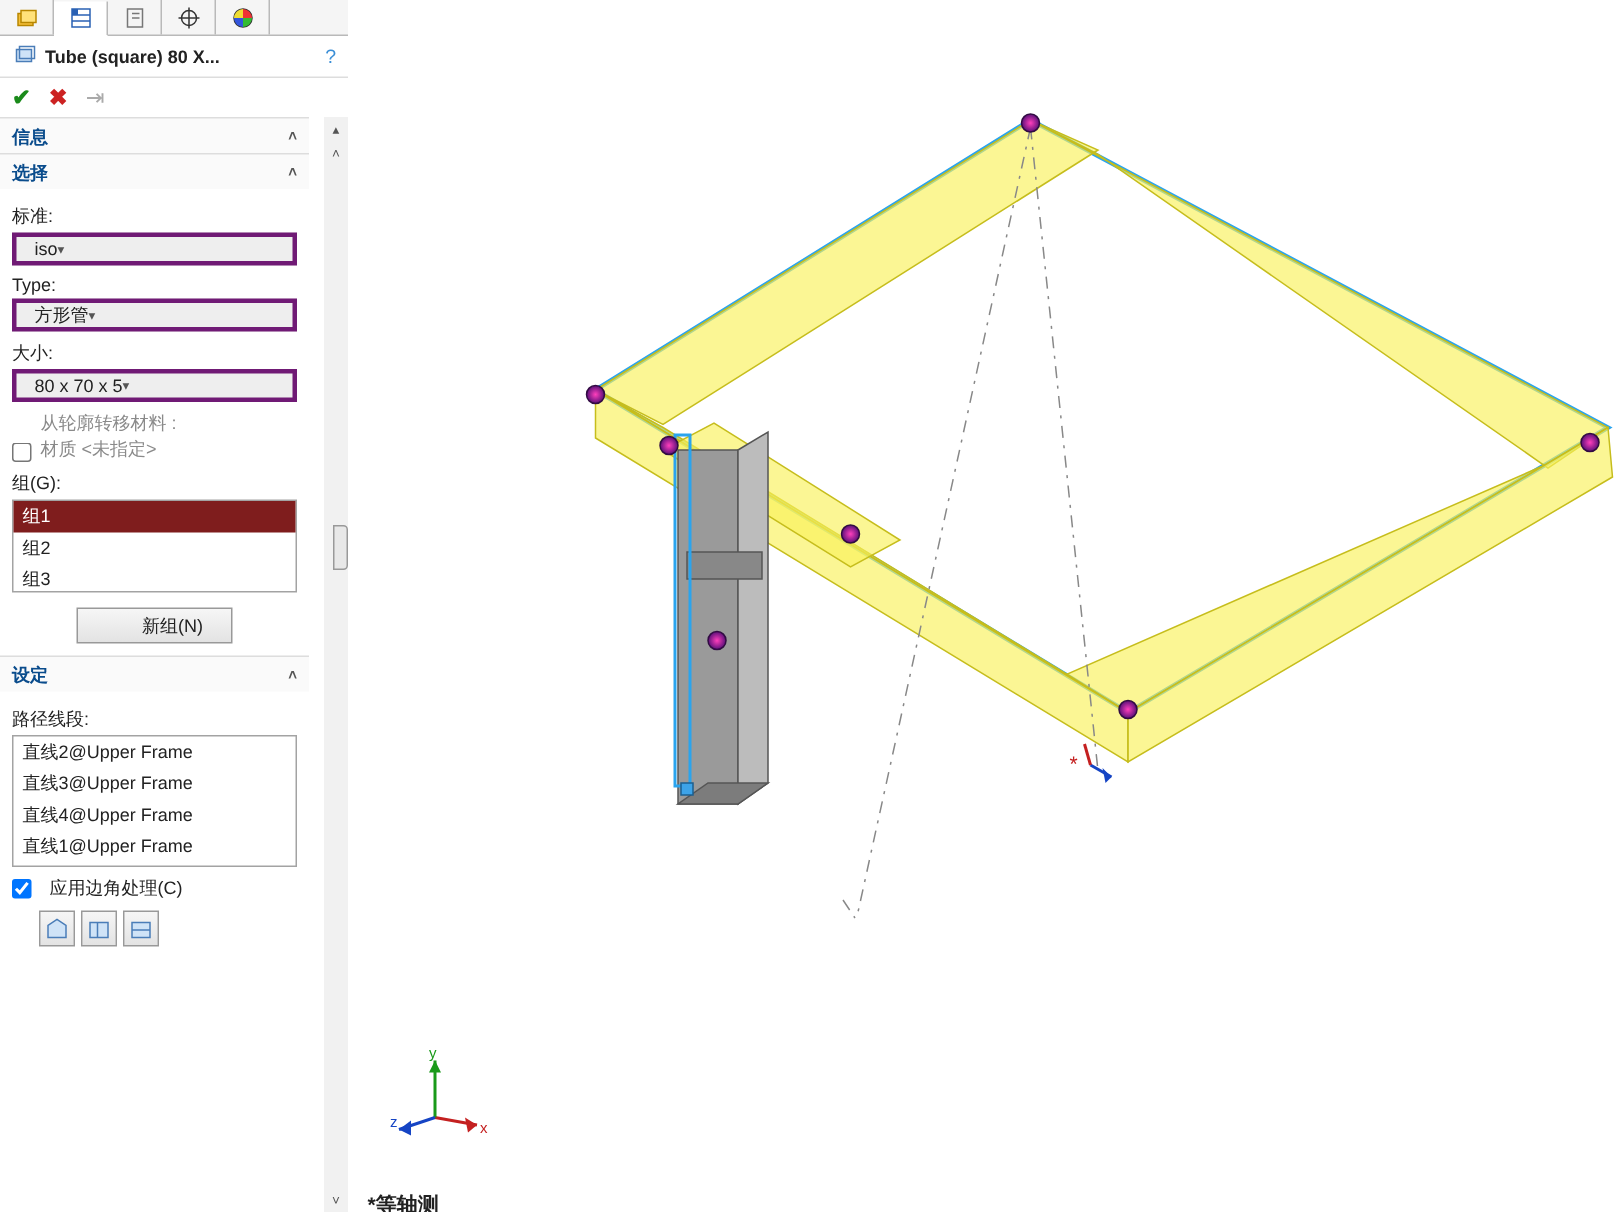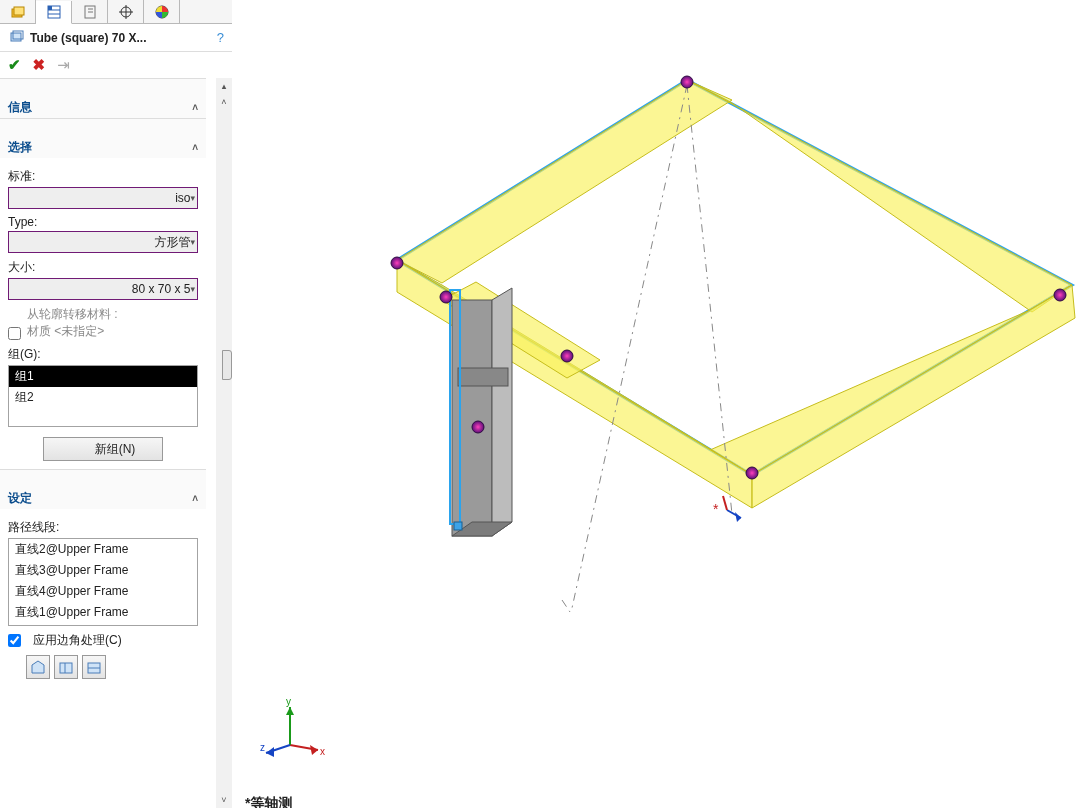--- a/index.html
+++ b/index.html
@@ -16,38 +16,38 @@
   .help-icon { color:#3a8ed6; font-size:13px; cursor:pointer; }
 
   .confirm-row { display:flex; align-items:center; height:26px; padding:0 8px; gap:12px; }
   .confirm-row span { font-size:15px; cursor:pointer; }
   .ok-icon { color:#1a8a1a; font-weight:bold; }
   .cancel-icon { color:#cc2222; font-weight:bold; }
   .pin-icon { color:#aaa; }
 
   .scroll-area { height: calc(808px - 24px - 28px - 26px); overflow-y:auto; padding-right:2px; }
 
-  .section-header { display:flex; align-items:center; justify-content:space-between; padding:20px 8px 2px; font-weight:bold; color:#0a4c8c; border-top:1px solid #ddd; background:#fafafa; }
+  .section-header { display:flex; align-items:center; justify-content:space-between; padding:4px 8px 2px; font-weight:bold; color:#0a4c8c; border-top:1px solid #ddd; background:#fafafa; }
   .section-header .chev { font-size:10px; color:#555; cursor:pointer; }
   .section-body { padding:4px 8px 8px; }
 
   .info-box { background:#ffffc2; border:1px solid #e1df7f; padding:4px 6px; font-size:12px; line-height:1.3; }
 
   .field-label { margin-top:6px; margin-bottom:2px; }
-  .select { width:100%; height:22px; border:1px solid #701a75; background:#eee; display:flex; align-items:center; justify-content:flex-end; padding:0 2px; cursor:pointer; }
+  .select { width:100%; height:22px; border:3px solid #701a75; background:#eee; display:flex; align-items:center; justify-content:flex-start; padding:0 12px; cursor:pointer; }
   .select .arrow { font-size:9px; color:#555; }
 
   .checkbox-row { display:flex; align-items:flex-end; gap:6px; margin-top:6px; color:#8a8a8a; }
   .checkbox-row input { margin-top:2px; }
 
   .list { border:1px solid #a3a3a3; background:#fff; margin-top:2px; }
   .list-item { padding:2px 6px; cursor:pointer; }
-  .list-item.selected { background:#000000; color:#fff; }
-
-  .btn { display:block; width:120px; height:24px; margin:10px auto 0; background:linear-gradient(#f6f6f6,#e3e3e3); border:1px solid #999; text-align:center; line-height:22px; cursor:pointer;padding-left:24px; }
+  .list-item.selected { background:#7f1d1d; color:#fff; }
+
+  .btn { display:block; width:104px; height:24px; margin:10px auto 0; background:linear-gradient(#f6f6f6,#e3e3e3); border:1px solid #999; text-align:center; line-height:22px; cursor:pointer;padding-left:24px; }
 
   .check-label { display:flex; align-items:center; gap:12px; margin-top:6px; }
 
   .icon-btns { display:flex; gap:4px; margin-top:6px; margin-left:18px; }
   .icon-btn { width:24px; height:24px; border:1px solid #999; background:linear-gradient(#f6f6f6,#e3e3e3); display:flex; align-items:center; justify-content:center; cursor:pointer; }
 
   
   .split-handle { position:absolute; left:222px; top:350px; width:10px; height:30px; border:1px solid #999; background:#e8e8e8; border-radius:0 3px 3px 0;}
 
   .viewport { position:absolute; left:232px; top:0; width:848px; height:808px; background:#fff; }
@@ -104,21 +104,21 @@
           <path d="M2 8 A6 6 0 0 1 8 2 L8 8 Z" fill="#ed3"></path>
         </svg>
       </div>
   </div>
 
   <div class="header">
     <span><svg width="16" height="16">
           <rect x="3" y="5" width="10" height="8" fill="#cfe3f7" stroke="#4a7db8"></rect>
           <rect x="5" y="3" width="10" height="8" fill="none" stroke="#4a7db8"></rect>
         </svg></span>
-    <span class="header-title">Tube (square) 70 X...</span>
+    <span class="header-title">Tube (square) 80 X...</span>
     <span class="help-icon">?</span>
   </div>
 
   <div class="confirm-row">
     <span class="ok-icon">✔</span>
     <span class="cancel-icon">✖</span>
     <span class="pin-icon">⇥</span>
   </div>
 
   <div class="sb">
@@ -162,20 +162,21 @@
         <div>
           <div>从轮廓转移材料 :</div>
           <div>材质 &lt;未指定&gt;</div>
         </div>
       </div>
 
       <div class="field-label">组(G):</div>
       <div class="list" style="height:62px;">
         <div class="list-item selected">组1</div>
         <div class="list-item">组2</div>
+        <div class="list-item">组3</div>
       </div>
 
       <div class="btn">新组(N)</div>
     </div>
 
     <div class="section-header">
       <span>设定</span>
       <span class="chev">˄</span>
     </div>
     <div class="section-body">

